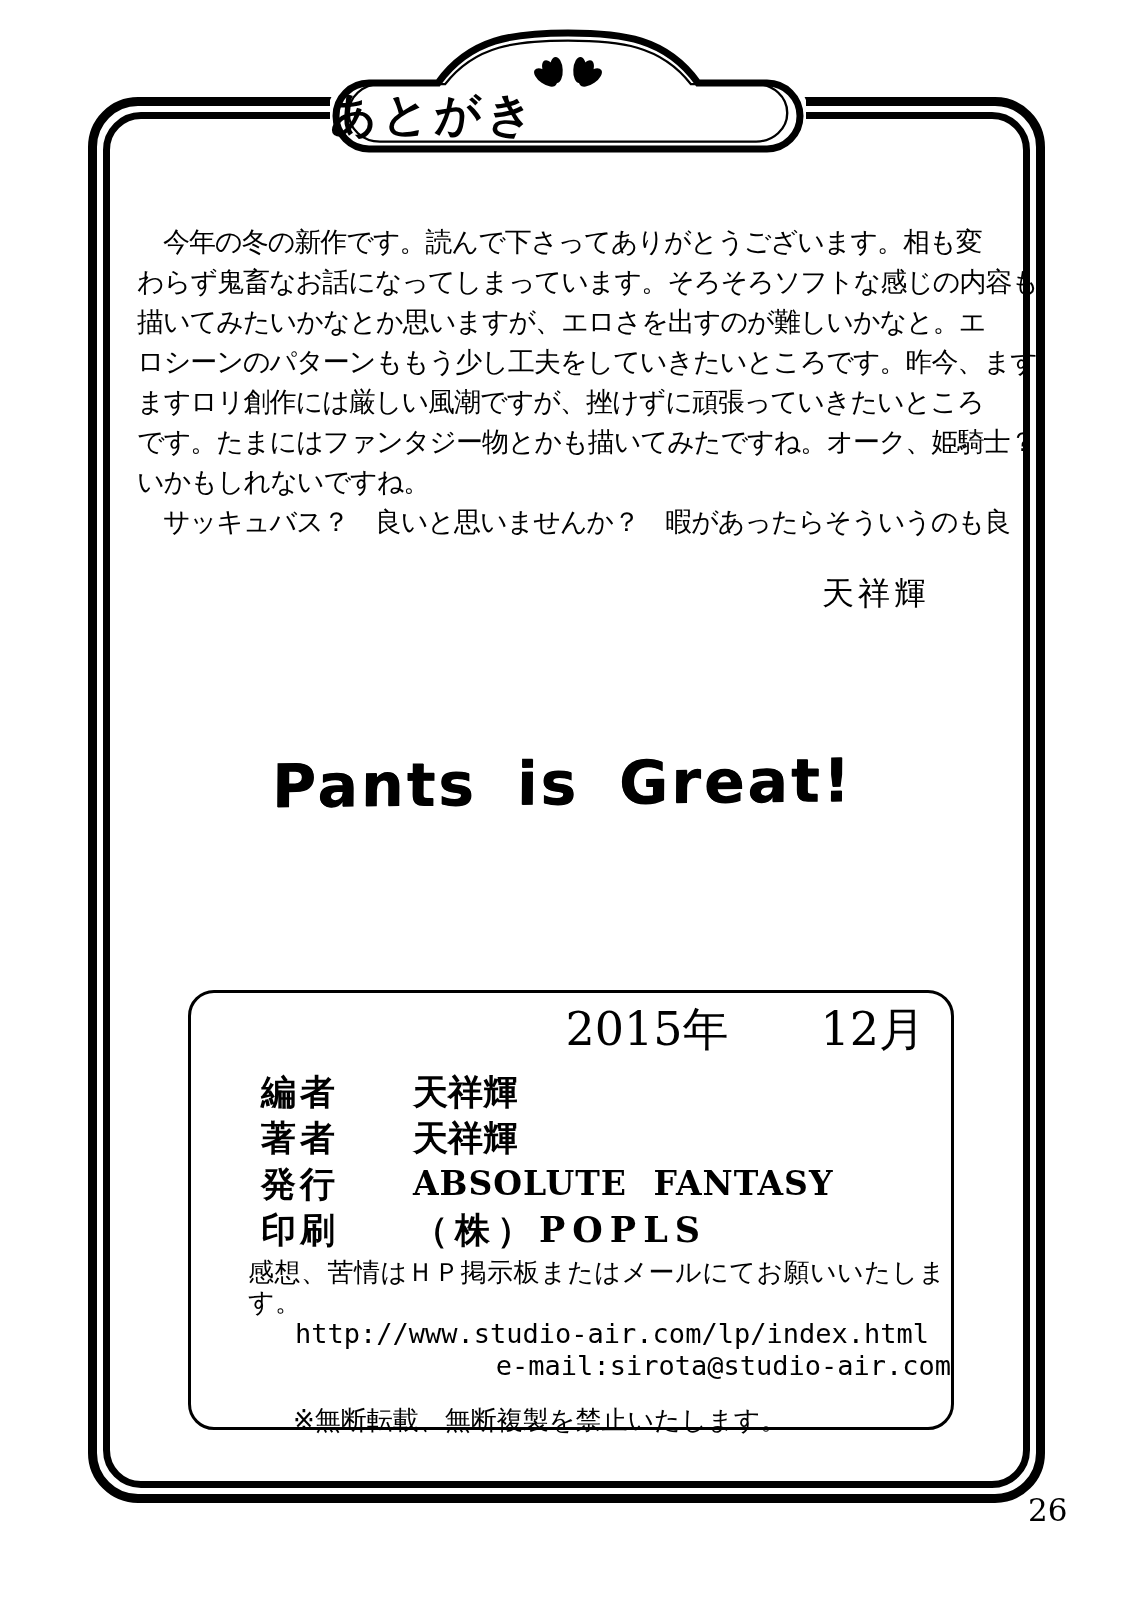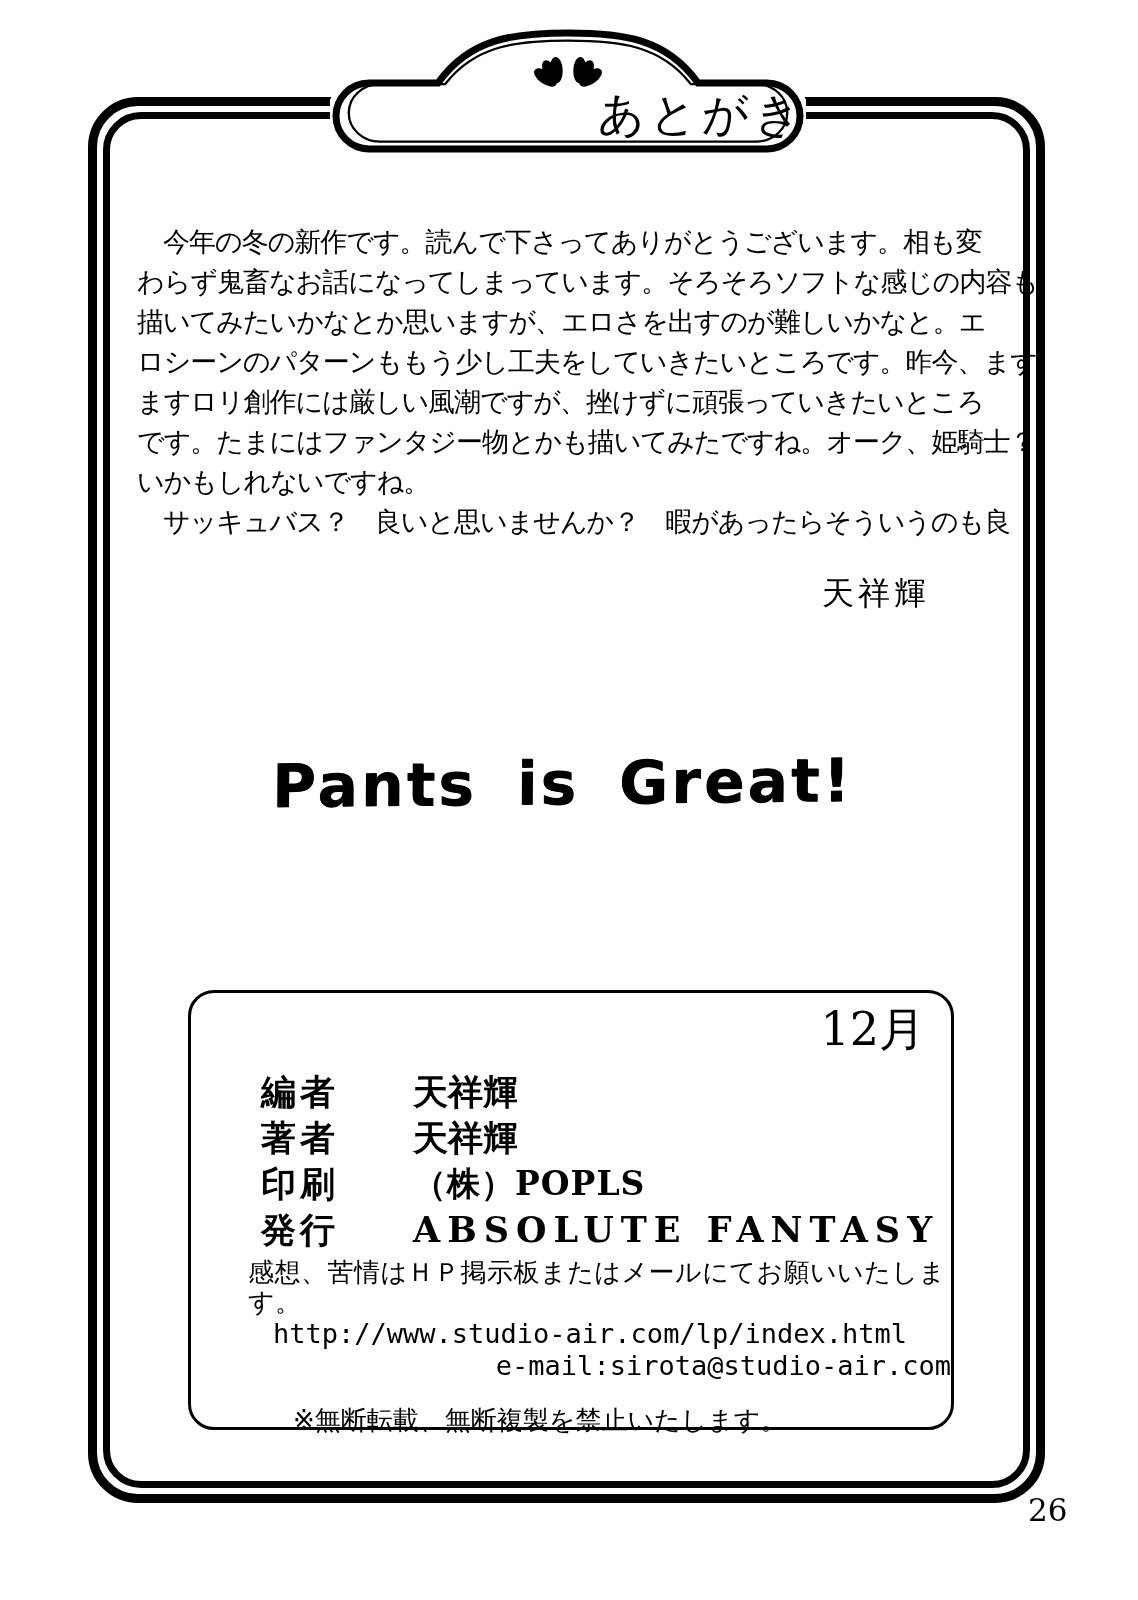--- a/index.html
+++ b/index.html
@@ -25,23 +25,23 @@
   }
 
   
   .banner {
     position:absolute; left:330px; top:26px;
     width:476px; height:132px;
   }
   .banner svg { position:absolute; left:0; top:0; }
   .banner-title {
     position:absolute; left:0; right:0; top:62px;
-    text-align:right;
+    text-align:left;
     font-size:46px; line-height:52px;
-    font-weight:normal; letter-spacing:5px;
+    font-weight:bold; letter-spacing:5px;
   }
 
   
   .afterword {
     position:absolute; left:137px; top:222px; width:860px;
     font-size:27px; line-height:40px;
     letter-spacing:-1px;
     font-weight:500;
   }
   .afterword .line { white-space:nowrap; }
@@ -83,21 +83,21 @@
   }
   .colophon-row .row-label { width:152px; letter-spacing:4px; }
   .colophon-row:nth-child(3) .row-value { font-size:33px; word-spacing:14px; letter-spacing:1px; }
   .colophon-row:nth-child(4) .row-value { letter-spacing:7px; }
   .contact-note {
     margin:4px 0 0 57px;
     font-family:"DejaVu Sans","Liberation Sans",sans-serif;
     font-size:26px; line-height:30px; font-weight:normal; letter-spacing:0.5px;
   }
   .url-line {
-    margin:2px 0 0 82px;
+    margin:2px 0 0 104px;
     font-family:"DejaVu Sans Mono","Liberation Mono",monospace;
     font-size:27px; line-height:30px;
   }
   .email-line {
     margin:2px 0 0 77px;
     font-family:"DejaVu Sans Mono","Liberation Mono",monospace;
     font-size:27px; line-height:30px;text-align:right;
   }
   .copyright-note {
     margin:24px 0 0 102px;
@@ -147,39 +147,40 @@
   <div class="line">いかもしれないですね。</div>
   <div class="line">　サッキュバス？　良いと思いませんか？　暇があったらそういうのも良</div>
 </div>
 
 <div class="signature">天祥輝</div>
 
 <div class="slogan">Pants is Great!</div>
 
 <div class="colophon">
   <div class="colophon-date">
+    <span>2015年</span>
     <span class="spacer"></span>
     <span>12月</span>
   </div>
   <div class="colophon-rows">
     <div class="colophon-row">
       <span class="row-label">編者</span>
       <span class="row-value">天祥輝</span>
     </div>
     <div class="colophon-row">
       <span class="row-label">著者</span>
       <span class="row-value">天祥輝</span>
     </div>
     <div class="colophon-row">
+      <span class="row-label">発行</span>
+      <span class="row-value">ABSOLUTE FANTASY</span>
+    </div>
+    <div class="colophon-row">
       <span class="row-label">印刷</span>
       <span class="row-value">（株）POPLS</span>
-    </div>
-    <div class="colophon-row">
-      <span class="row-label">発行</span>
-      <span class="row-value">ABSOLUTE FANTASY</span>
     </div>
   </div>
   <div class="contact-note">感想、苦情はＨＰ掲示板またはメールにてお願いいたします。</div>
   <div class="url-line">http://www.studio-air.com/lp/index.html</div>
   <div class="email-line">e-mail:sirota@studio-air.com</div>
   <div class="copyright-note">※無断転載、無断複製を禁止いたします。</div>
 </div>
 
 <div class="page-number">26</div>
 

